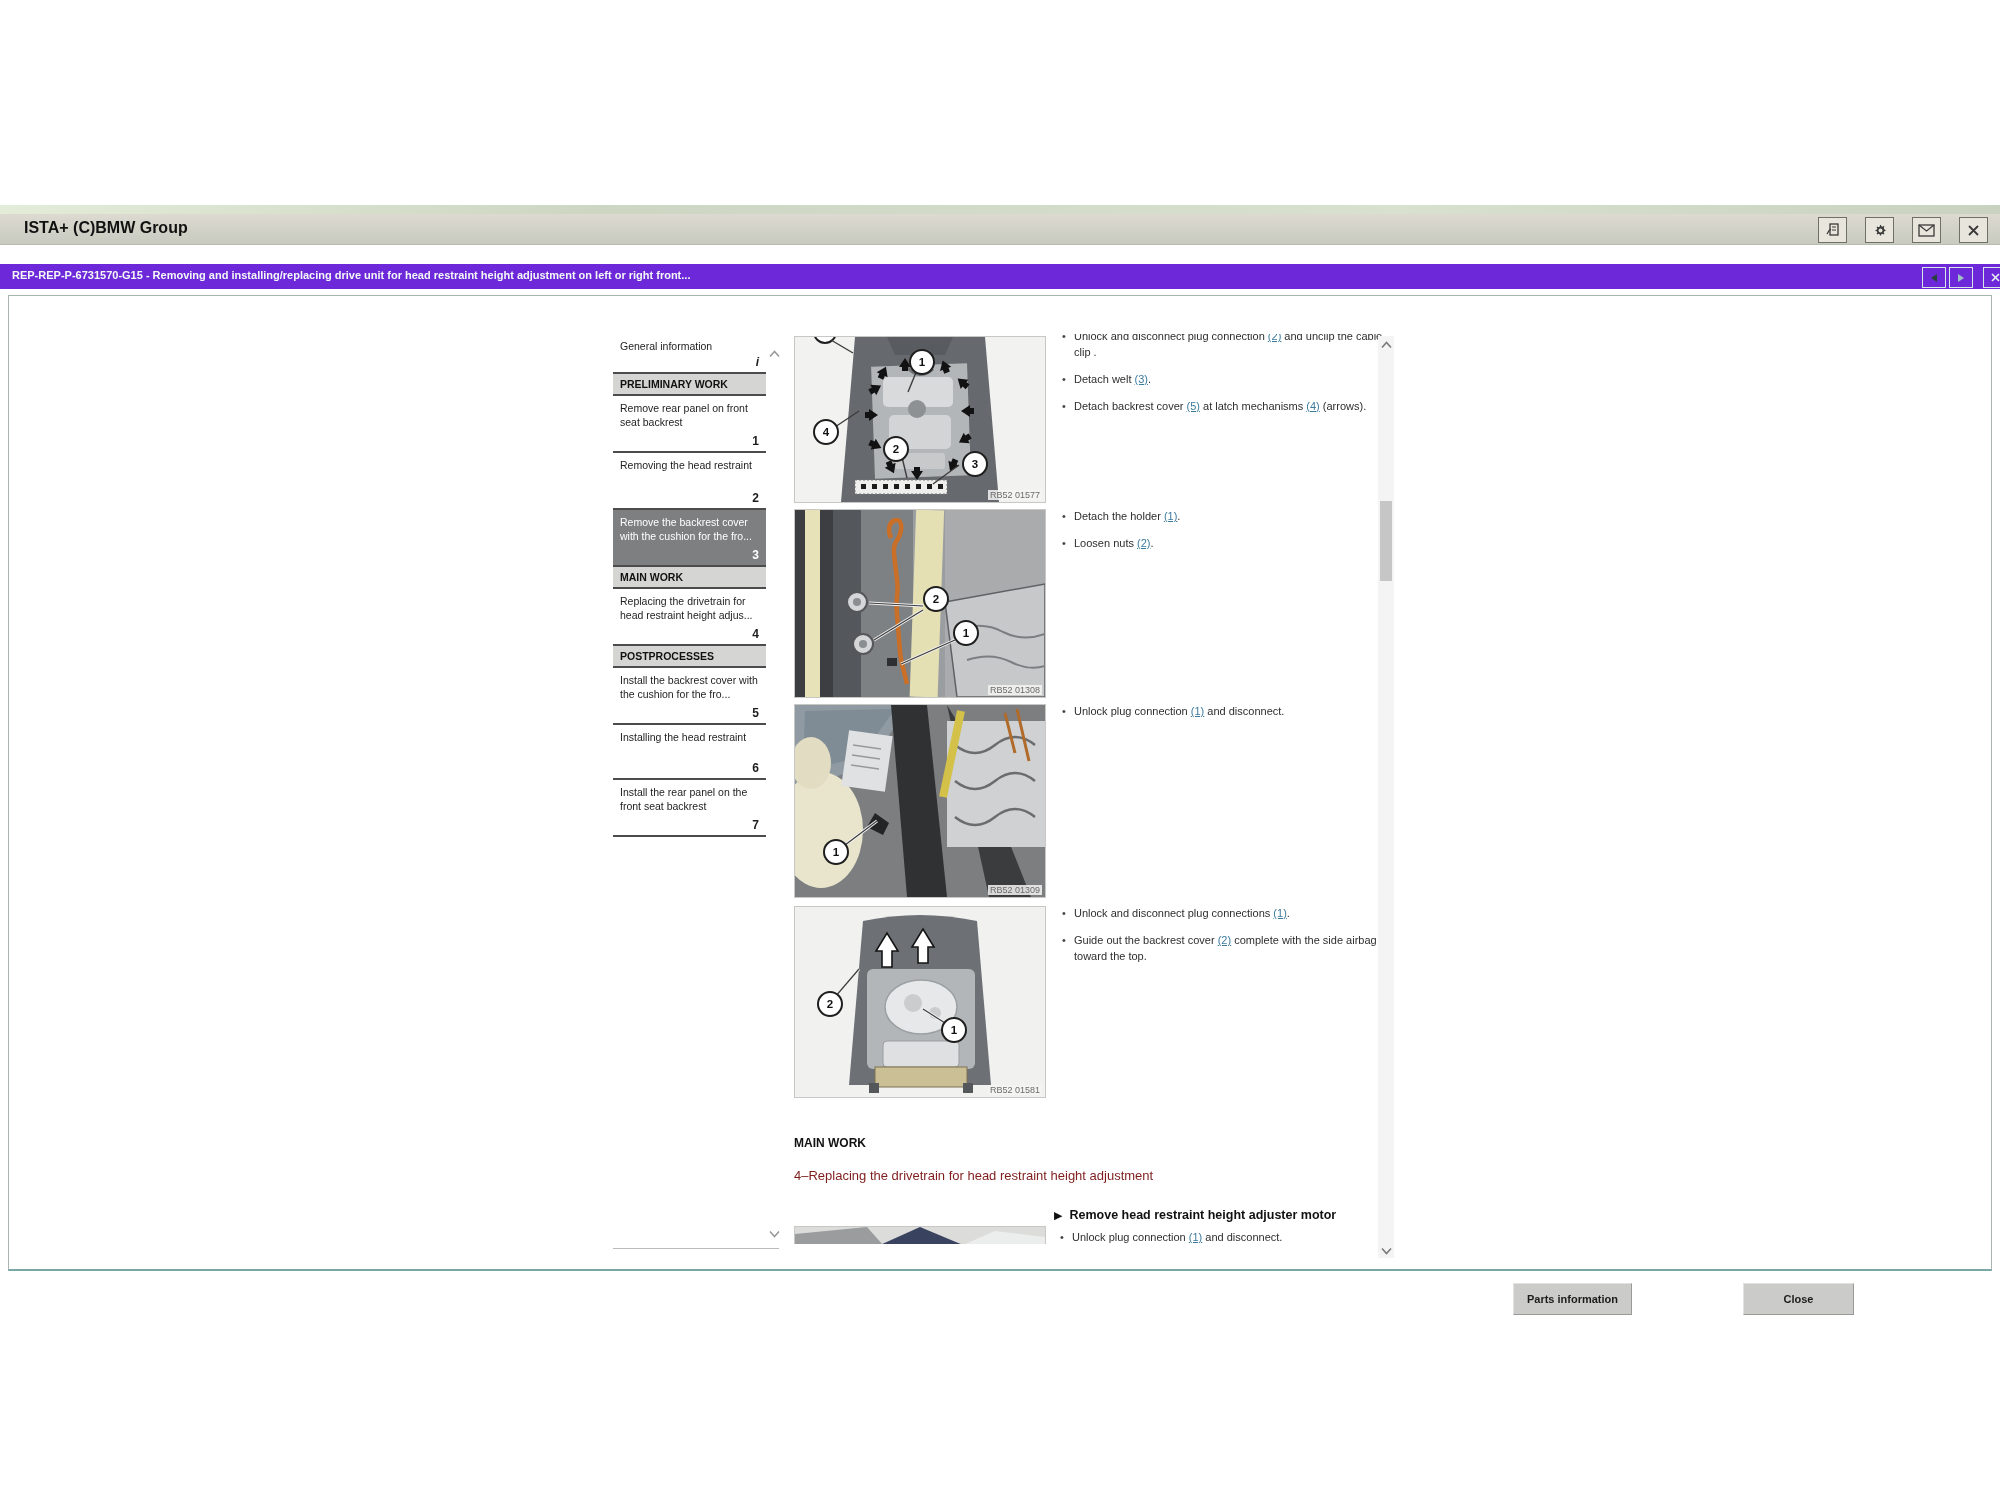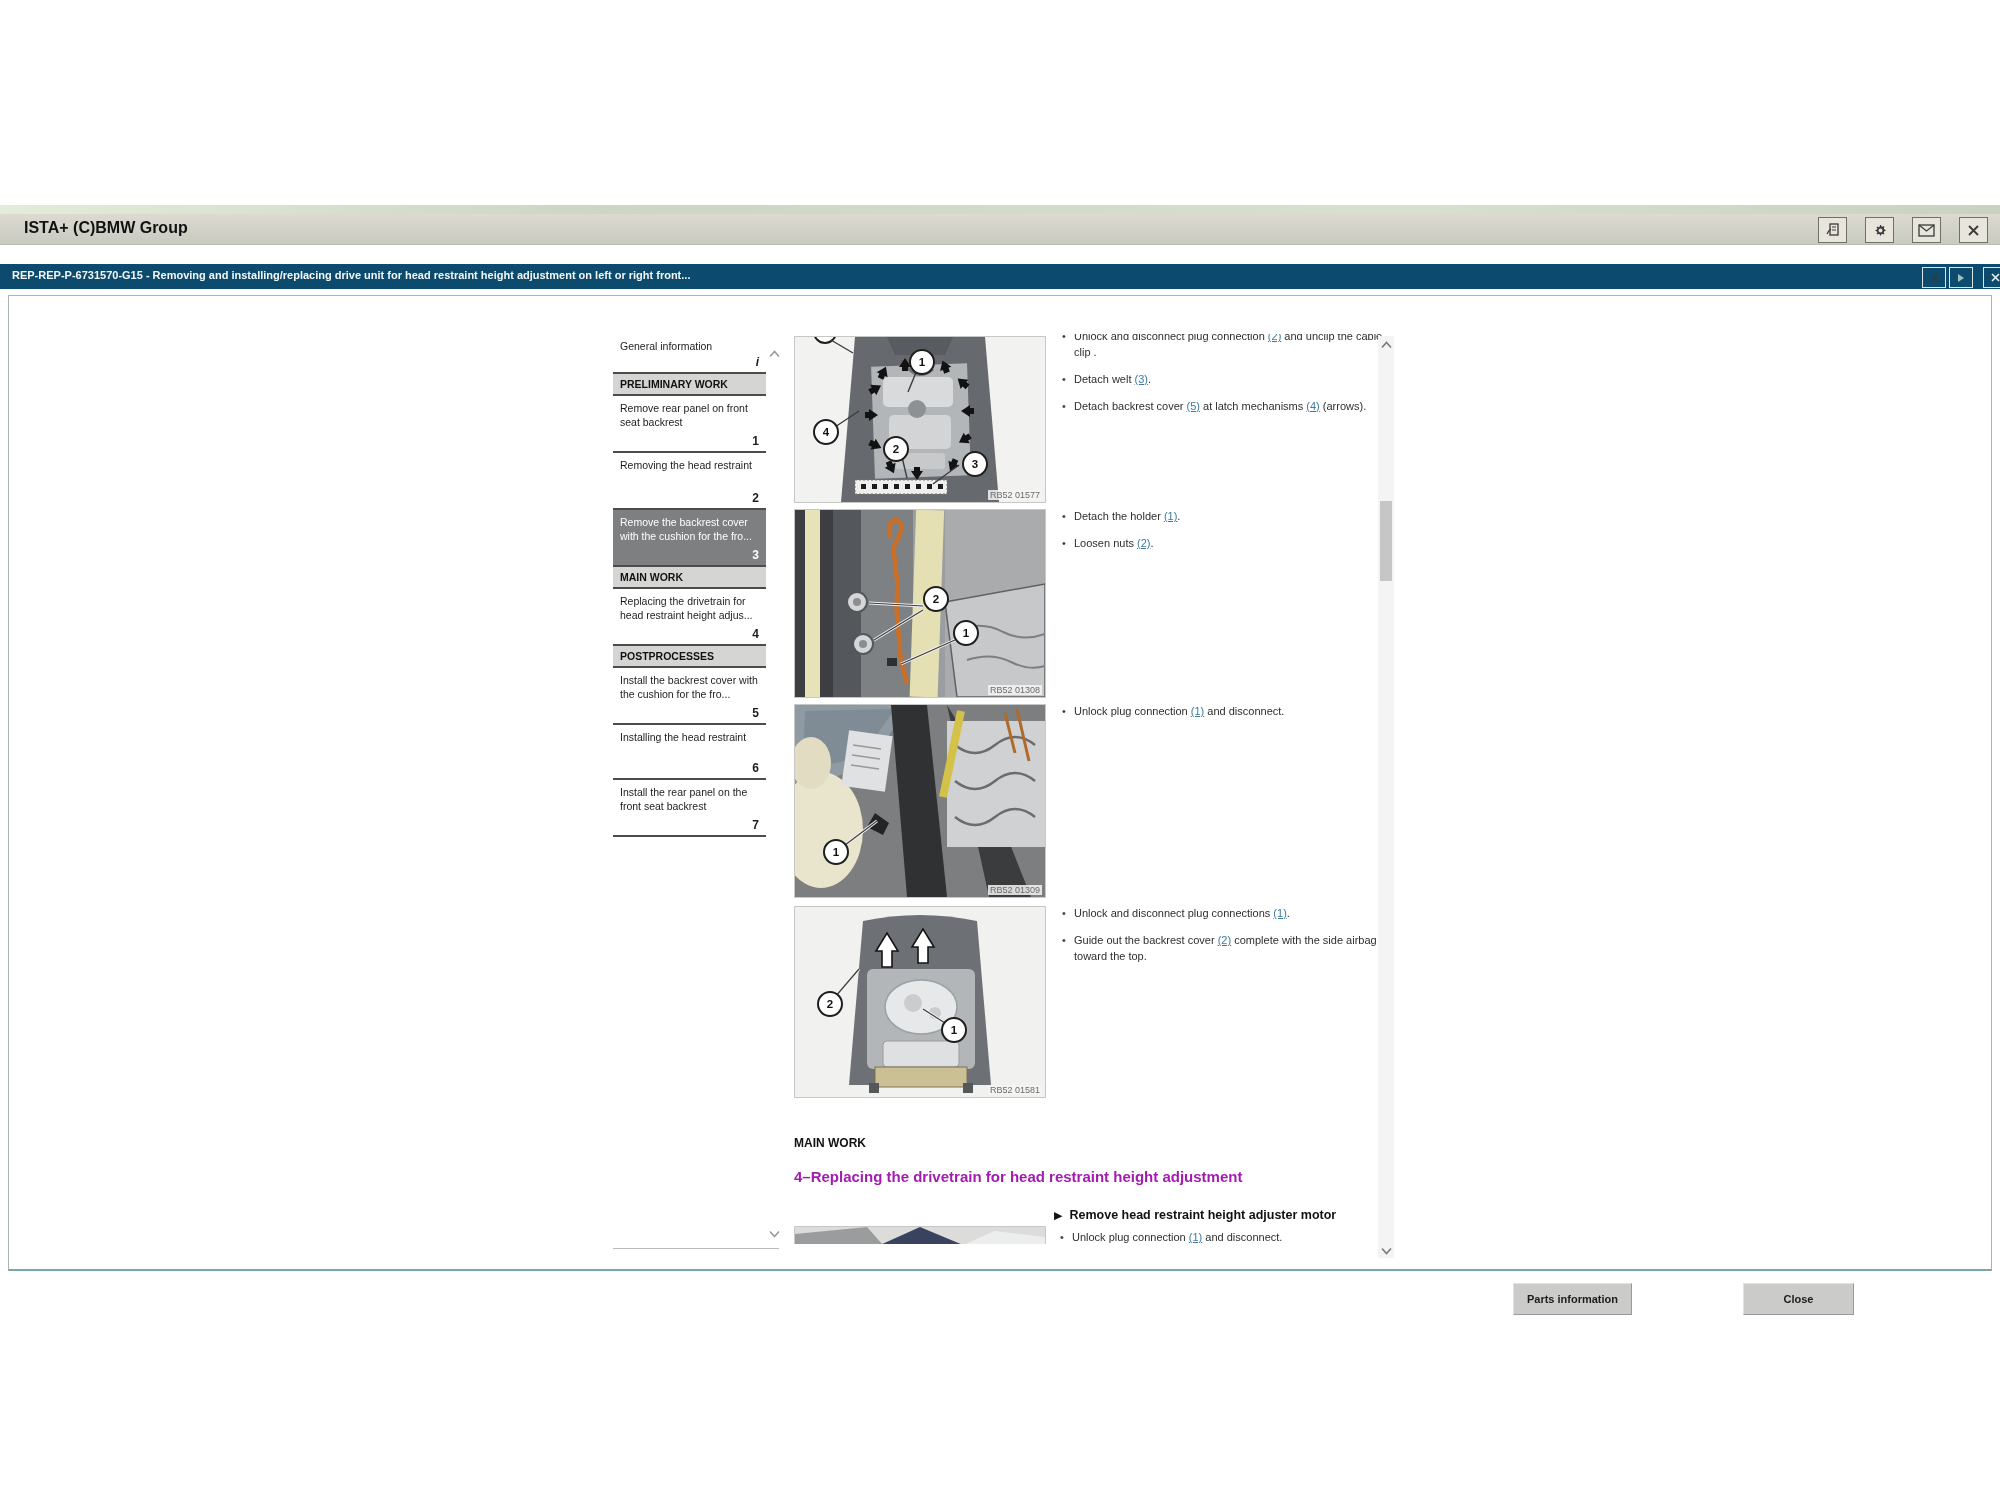--- a/index.html
+++ b/index.html
@@ -13,21 +13,21 @@
     background:linear-gradient(#dcdad1,#c8cbbf);border-bottom:1px solid #b9bcb1;}
   .titlebar .wtitle{position:absolute;left:24px;top:5px;font-size:16px;font-weight:bold;color:#111;}
   .tb-icons{position:absolute;right:12px;top:3px;display:flex;gap:18px;}
   .tb-btn{width:27px;height:24px;border:1px solid #6f7066;background:#e7e5dc;display:flex;align-items:center;justify-content:center;cursor:pointer;}
   .tb-btn svg{display:block;}
 
   .vinbar{position:absolute;left:0;top:245px;width:2000px;height:19px;background:#fcfcfa;}
   .vinbar .lbl{position:absolute;top:3px;font-size:9.5px;color:#5a5a5a;}
   .vinbar .val{position:absolute;top:2px;font-size:10.5px;font-weight:bold;color:#111;}
 
-  .tealbar{position:absolute;left:0;top:264px;width:2000px;height:25px;background:#0c4a6e;}
+  .tealbar{position:absolute;left:0;top:264px;width:2000px;height:25px;background:#6d28d9;}
   .tealbar .dtitle{position:absolute;left:12px;top:5px;font-size:11px;font-weight:bold;color:#f4f8f7;}
   .nav-btn{position:absolute;top:3px;width:22px;height:19px;border:1px solid #d8e6e5;display:flex;align-items:center;justify-content:center;cursor:pointer;}
   .nav-btn.back{left:1922px;}
   .nav-btn.fwd{left:1949px;}
   .nav-btn.dclose{left:1983px;}
 
   
   .panel{position:absolute;left:8px;top:295px;width:1982px;height:973px;background:#fff;
     border:1px solid #a9b4b3;border-bottom:2px solid #79a7a6;}
 
@@ -54,21 +54,21 @@
   .fig{position:relative;width:250px;border:1px solid #c7c7c5;background:#f1f1f0;flex:none;}
   .fig svg{display:block;}
   .figlabel{position:absolute;right:3px;bottom:2px;font-size:9px;color:#6b6b6b;background:rgba(244,244,243,.85);padding:0 2px;}
   .callout{position:absolute;width:22px;height:22px;border:2px solid #1e1e1e;border-radius:50%;background:#fff;
     display:flex;align-items:center;justify-content:center;font-size:11.5px;font-weight:bold;color:#111;}
   .bullets{margin-left:16px;width:322px;}
   .bullet{display:flex;margin-bottom:11px;font-size:11px;color:#2e2e2e;line-height:1.45;}
   .bullet .dot{flex:none;width:12px;color:#444;}
   .dlink{color:#3d7b9d;text-decoration:underline;cursor:pointer;}
   .h-mainwork{position:absolute;left:8px;font-size:12px;font-weight:bold;color:#111;}
-  .h-step{position:absolute;left:8px;font-size:15px;font-weight:bold;color:#a21caf;}
+  .h-step{position:absolute;left:8px;font-size:13px;font-weight:normal;color:#7f1d1d;}
   .h-sub{position:absolute;left:268px;font-size:12.5px;font-weight:bold;color:#111;}
   .h-sub .tri{margin-right:7px;font-size:11px;}
   .lastbullet{position:absolute;left:274px;width:330px;}
   .sliver{position:absolute;left:8px;width:250px;border:1px solid #c7c7c5;border-bottom:none;}
 
   
   .vscroll{position:absolute;left:1369px;top:40px;width:16px;height:922px;background:#f4f4f4;}
   .vscroll .arr{position:absolute;left:0;width:16px;height:16px;display:flex;align-items:center;justify-content:center;color:#777;cursor:pointer;}
   .vscroll .thumb{position:absolute;left:2px;top:165px;width:12px;height:80px;background:#c6c6c6;cursor:pointer;}
 

